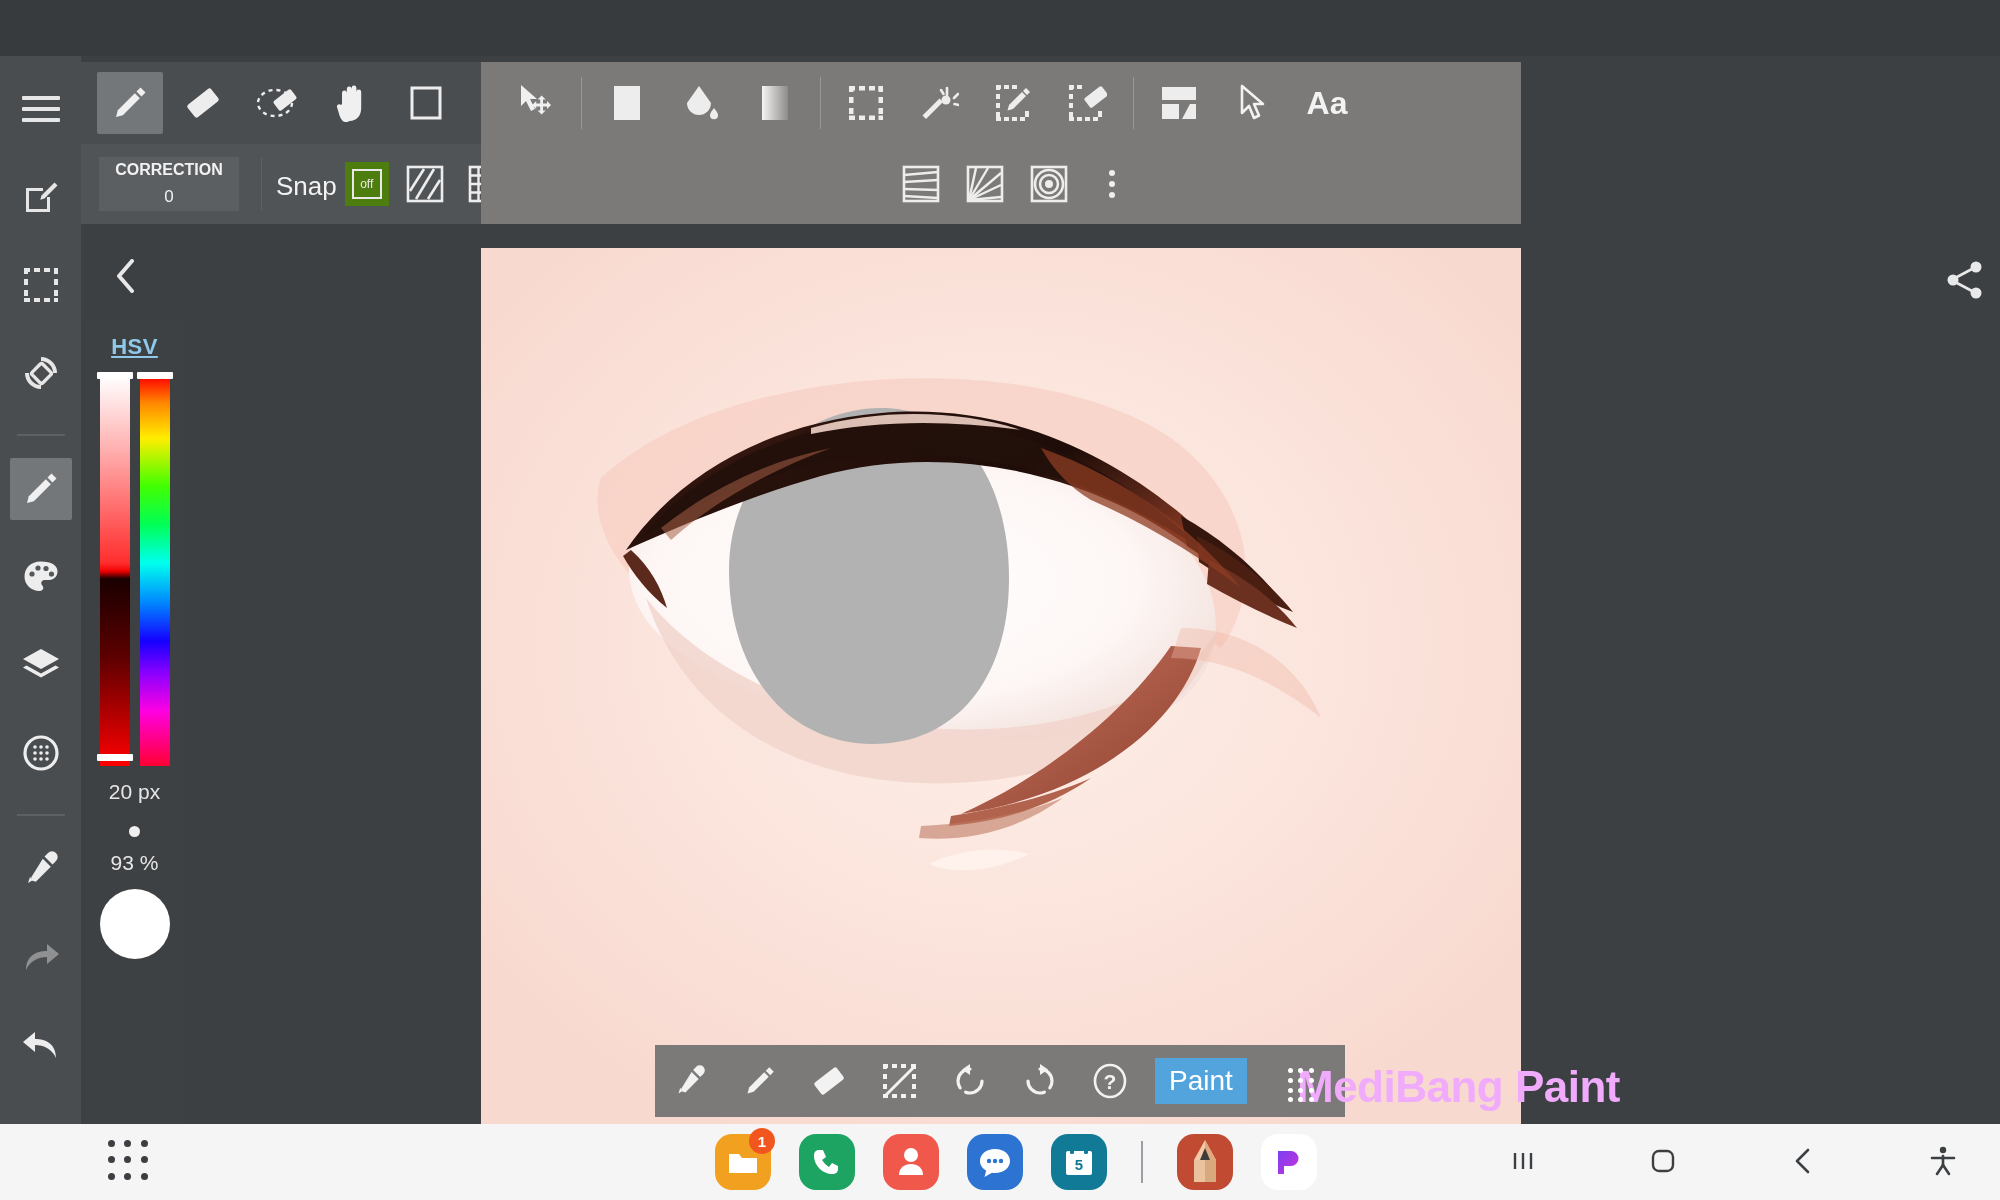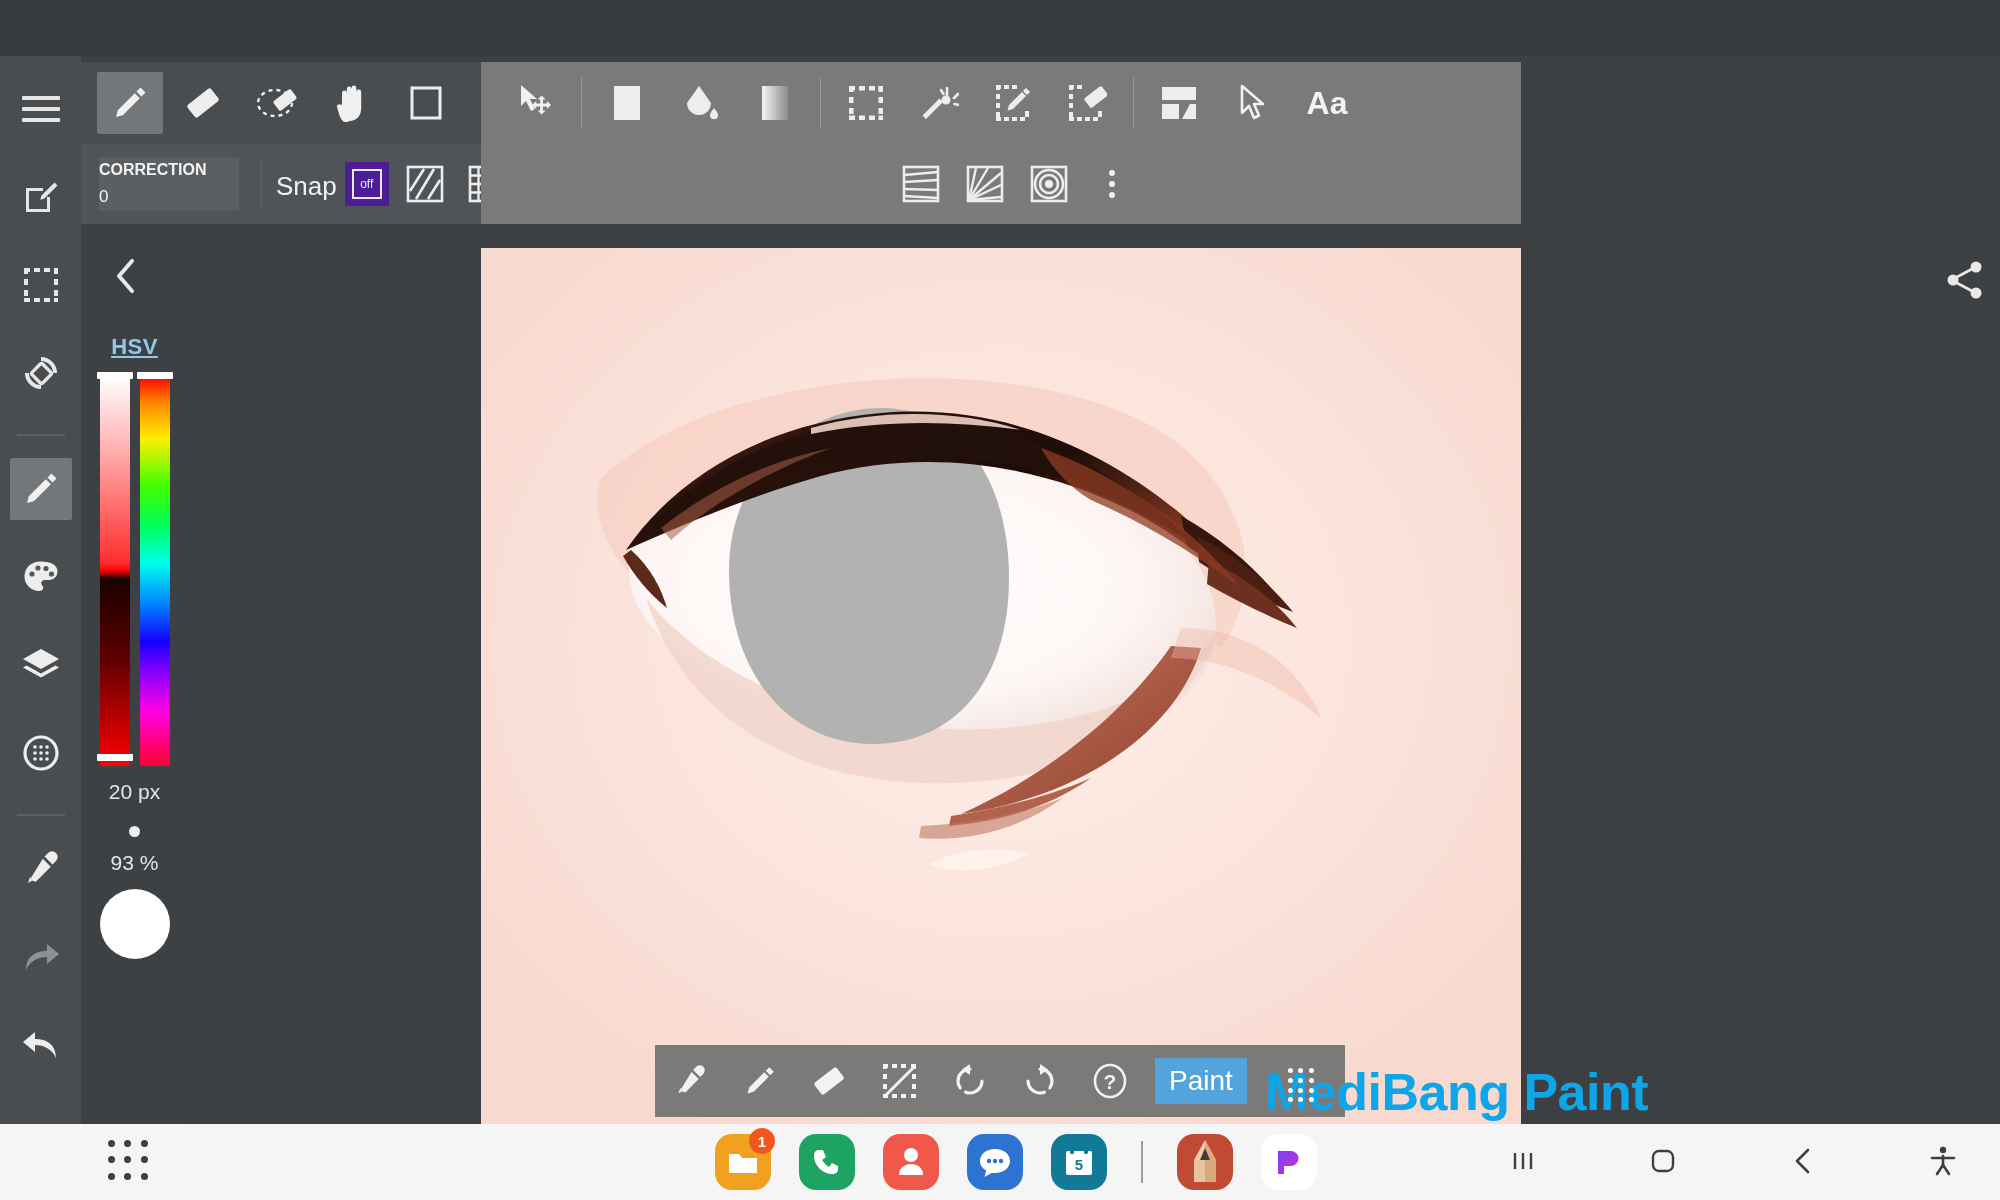--- a/index.html
+++ b/index.html
@@ -64,27 +64,27 @@
     display: flex; align-items: center;
   }
   .toolbar-row2-right {
     position: absolute; left: 481px; top: 144px; width: 1040px; height: 80px;
     background: #7c7a78;
     display: flex; align-items: center;
   }
   .correction-box {
     margin-left: 18px;
     width: 140px; height: 54px; background: #5c5f62;
-    display: flex; flex-direction: column; align-items: flex-start; justify-content: center;
+    display: flex; flex-direction: column; align-items: center; justify-content: center;
     color: #f2f2f2; font-size: 16px; font-weight: bold; line-height: 1.15; gap: 8px;
   }
   .correction-box .cv { font-weight: normal; font-size: 17px; }
   .snap-label { color: #f2f2f2; font-size: 26px; margin: 4px 8px 0 4px; }
   .snap-off {
-    width: 44px; height: 44px; background: #4c1d95;
+    width: 44px; height: 44px; background: #4d7c0f;
     display: flex; align-items: center; justify-content: center;
   }
   .snap-off .inner {
     width: 30px; height: 30px; border: 2px solid #e8e8e8;
     display: flex; align-items: center; justify-content: center;
     color: #e8e8e8; font-size: 12px;
   }
   .snap-icon { width: 52px; height: 56px; display:flex; align-items:center; justify-content:center; }
   .kebab { width: 46px; height: 56px; display:flex; flex-direction:column;
     align-items:center; justify-content:center; gap:5px; }
@@ -142,22 +142,22 @@
     background: #7c7a78;
     display: flex; align-items: center;
   }
   .fb-btn { width: 70px; height: 72px; display:flex; align-items:center; justify-content:center; }
   .save-btn {
     margin-left: 10px; background: #53a3dd; color: #ffffff;
     font-size: 28px; padding: 6px 14px; border: none;
     font-family: "Liberation Sans", sans-serif; line-height: 1.2;
   }
   .app-title {
-    position: absolute; left: 1265px; top: 1062px;
-    font-size: 52px; font-weight: bold; color: #0ea5e9;
+    position: absolute; left: 1297px; top: 1062px;
+    font-size: 44px; font-weight: bold; color: #f0abfc;
     letter-spacing: -0.5px; font-family: "Liberation Sans", sans-serif;
   }
   .drag-handle {
     position: absolute; left: 1288px; top: 1068px;
     width: 28px; height: 36px;
     display: grid; grid-template-columns: repeat(3,1fr); grid-template-rows: repeat(4,1fr);
     gap: 3px; align-content: center;
   }
   .drag-handle i { background:#ffffff; border-radius:50%; width:5px; height:5px; }
 

